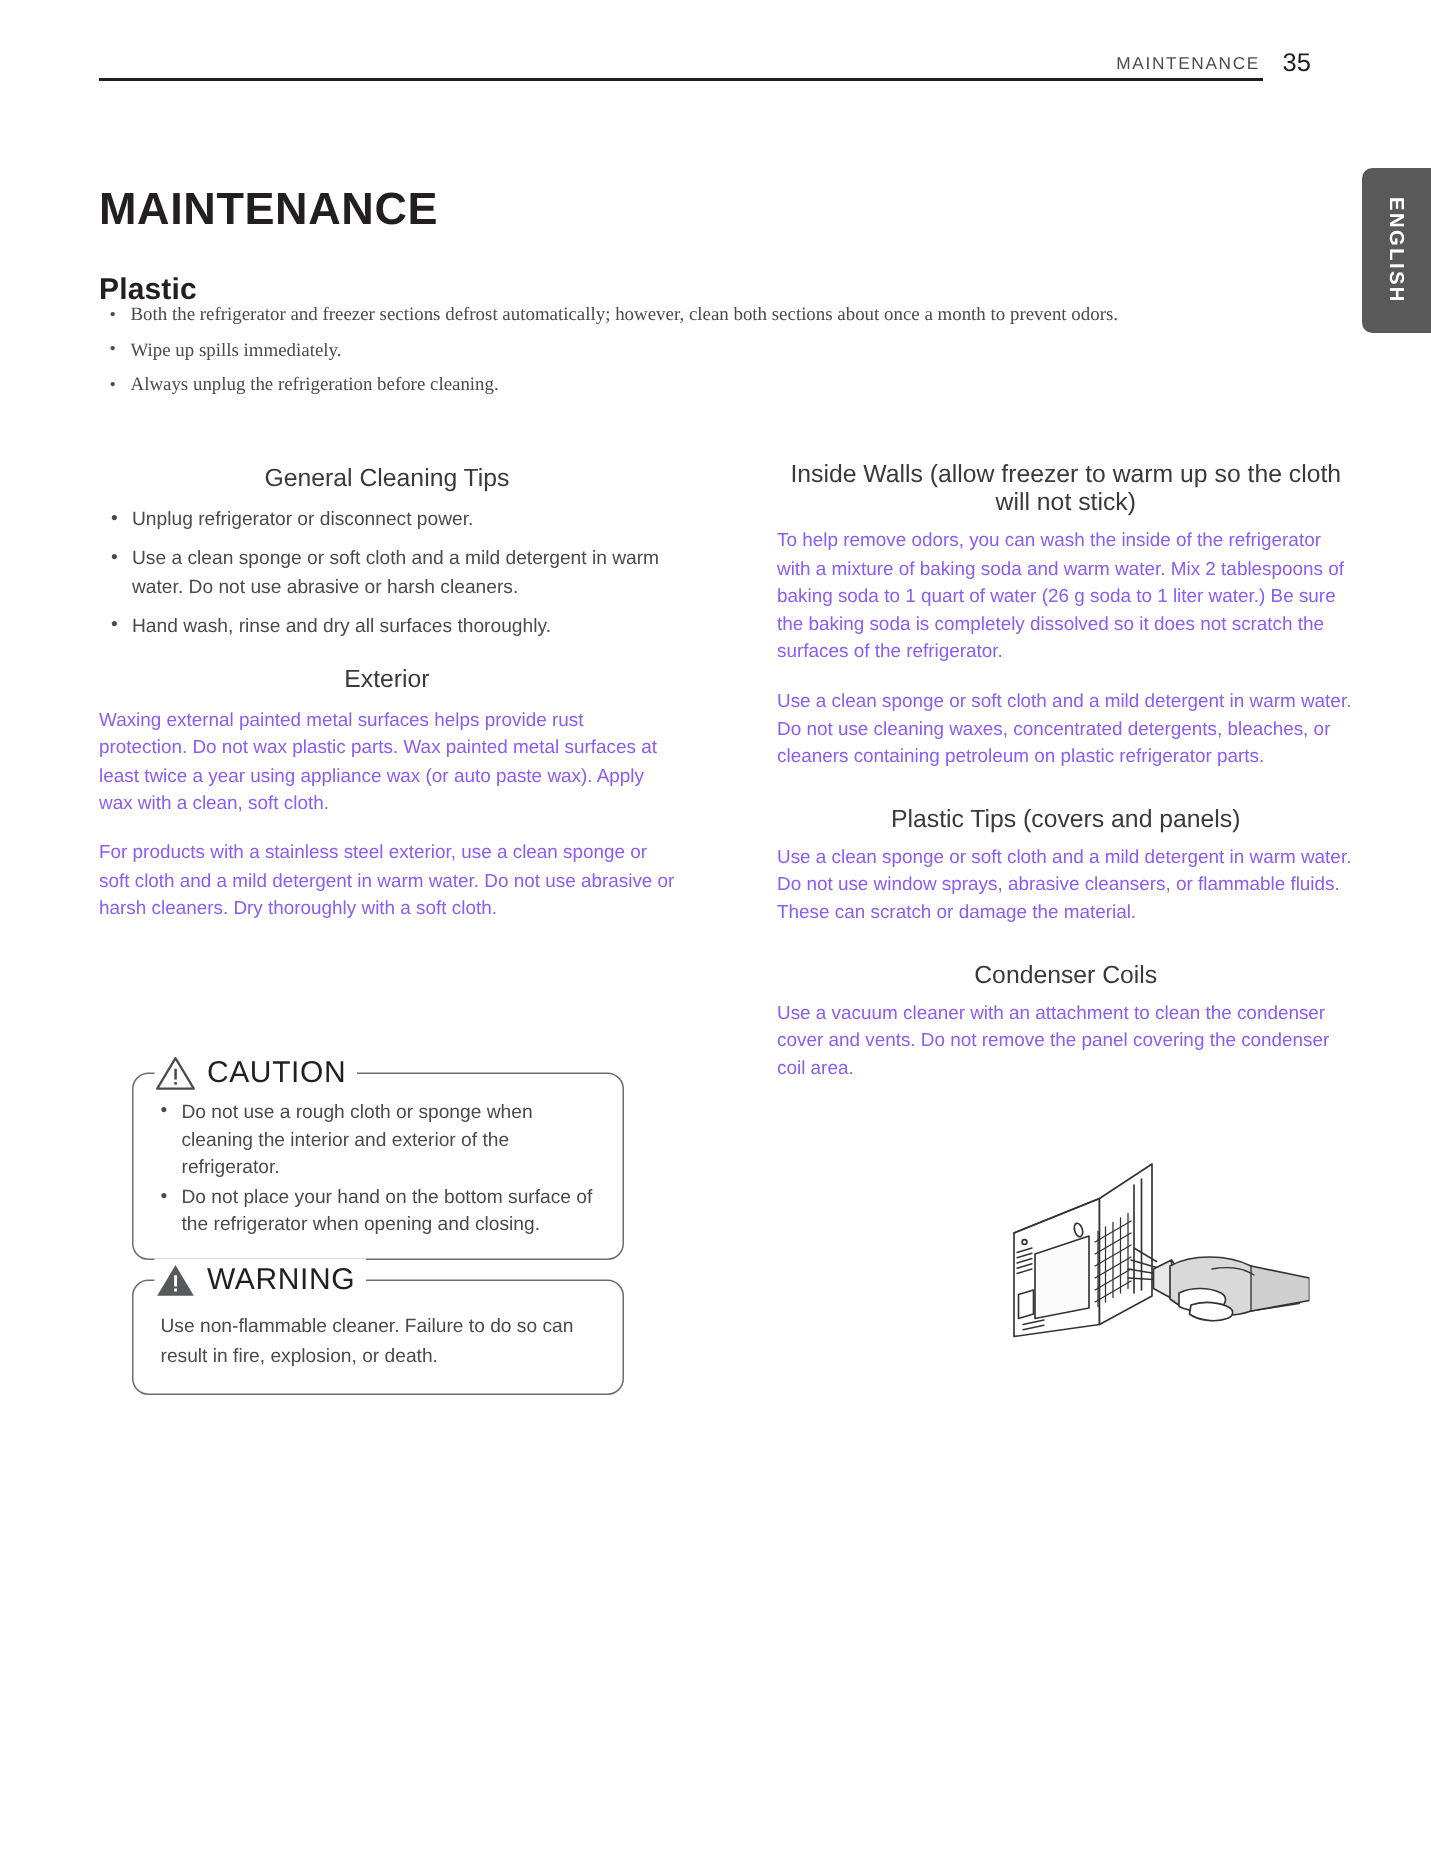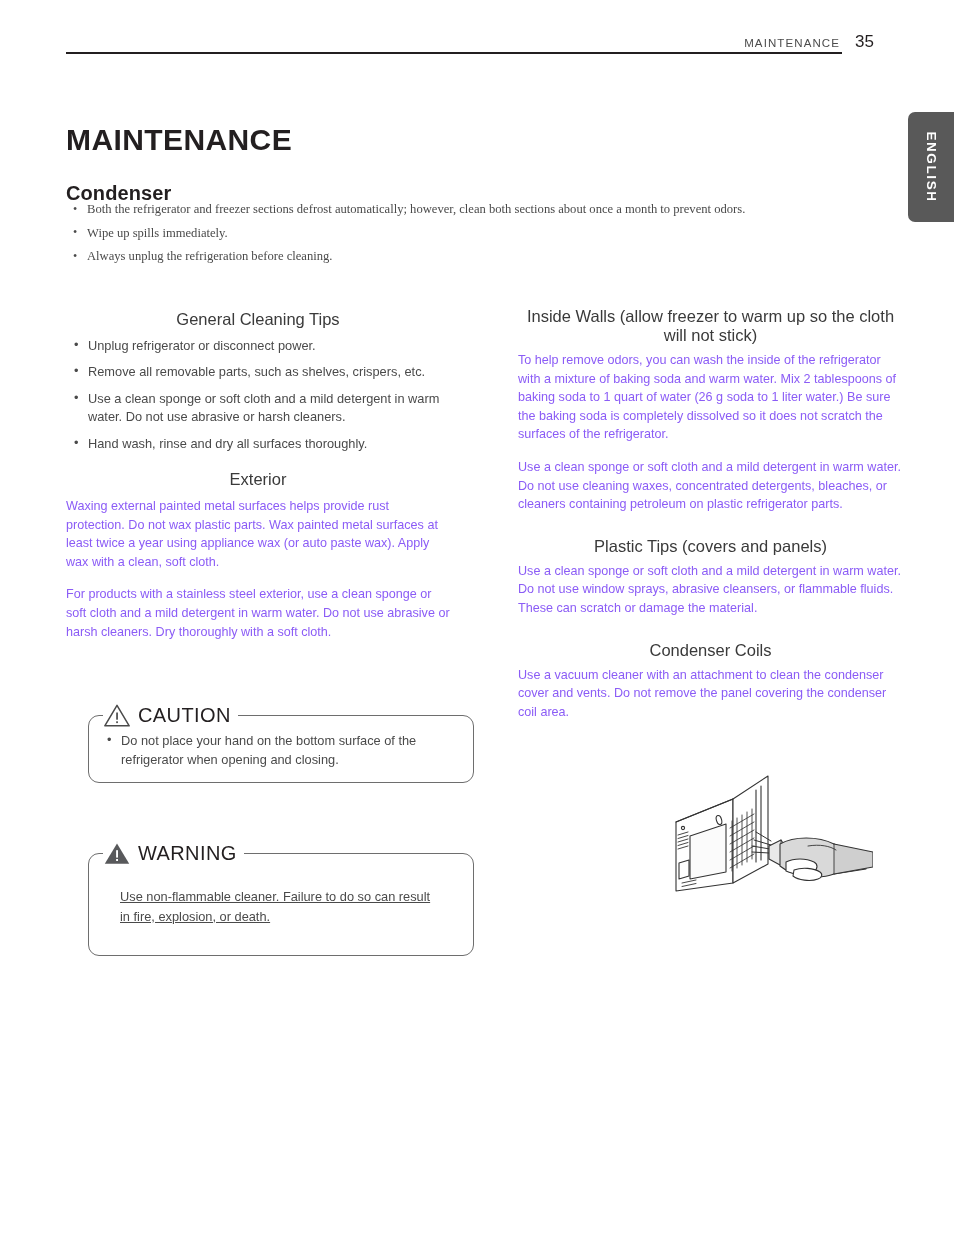--- a/index.html
+++ b/index.html
@@ -161,21 +161,21 @@
     left: 8px;
     top: -1px;
     color: #4a4a4a;
   }
   .gap-top { margin-top: 22px; }
   .gap-top-sm { margin-top: 16px; }
 
   
   .alert {
     position: absolute;
-    width: 386px;
+    width: 328px;
     border: 1.4px solid #6e6e6e;
     border-radius: 11px;
     padding: 16px 14px 12px 14px;
   }
   .alert-head {
     position: absolute;
     top: -15px;
     left: 14px;
     height: 28px;
     display: flex;
@@ -201,25 +201,24 @@
     margin-bottom: 1px;
   }
   .alert ul li::before {
     content: "\2022";
     position: absolute;
     left: 4px;
     top: -1px;
     color: #4a4a4a;
   }
   .alert p {
-    margin: 17px;
+    margin: 4px;
     font-size: 12.8px;
     line-height: 19.5px;
     color: #4a4a4a;
-    text-decoration: underline;
   }
   #caution-box { left: 88px; top: 715px; }
   #warning-box { left: 88px; top: 853px; }
 
   
   .fridge-figure {
     position: absolute;
     left: 668px;
     top: 766px;
     width: 205px;
@@ -233,54 +232,54 @@
   <div class="header-label">MAINTENANCE</div>
   <div class="header-rule"></div>
 </div>
 <div class="page-number">35</div>
 
 <div class="lang-tab">
   <span class="lang-tab-text">ENGLISH</span>
 </div>
 
 <h1 class="doc-title">MAINTENANCE</h1>
-<h2 class="section-title">Condenser</h2>
+<h2 class="section-title">Plastic</h2>
 
 <div class="intro-list">
   <div class="bullet">Both the refrigerator and freezer sections defrost automatically; however, clean both sections about once a month to prevent odors.</div>
   <div class="bullet">Wipe up spills immediately.</div>
   <div class="bullet">Always unplug the refrigeration before cleaning.</div>
 </div>
 
 <div class="col-left">
 
   <h3 class="sub-head">General Cleaning Tips</h3>
   <ul class="tips">
     <li>Unplug refrigerator or disconnect power.</li>
-    <li>Remove all removable parts, such as shelves, crispers, etc.</li>
     <li>Use a clean sponge or soft cloth and a mild detergent in warm water. Do not use abrasive or harsh cleaners.</li>
     <li>Hand wash, rinse and dry all surfaces thoroughly.</li>
   </ul>
 
   <h3 class="sub-head gap-top-sm">Exterior</h3>
   <p class="body-text">Waxing external painted metal surfaces helps provide rust protection. Do not wax plastic parts. Wax painted metal surfaces at least twice a year using appliance wax (or auto paste wax). Apply wax with a clean, soft cloth.</p>
   <p class="body-text">For products with a stainless steel exterior, use a clean sponge or soft cloth and a mild detergent in warm water. Do not use abrasive or harsh cleaners. Dry thoroughly with a soft cloth.</p>
 
 </div>
 
 <div class="alert" id="caution-box">
   <div class="alert-head">
     <svg class="tri" width="28" height="25" viewBox="0 0 28 25">
       <path d="M14 2.4 L26.2 22.8 L1.8 22.8 Z" fill="none" stroke="#4a4a4a" stroke-width="1.5" stroke-linejoin="round"></path>
       <rect x="13.2" y="9.5" width="1.7" height="7.2" fill="#4a4a4a"></rect>
       <rect x="13.2" y="18.3" width="1.7" height="1.8" fill="#4a4a4a"></rect>
     </svg>
     <span class="alert-title">CAUTION</span>
   </div>
   <ul>
+    <li>Do not use a rough cloth or sponge when cleaning the interior and exterior of the refrigerator.</li>
     <li>Do not place your hand on the bottom surface of the refrigerator when opening and closing.</li>
   </ul>
 </div>
 
 <div class="alert" id="warning-box">
   <div class="alert-head">
     <svg class="tri" width="28" height="25" viewBox="0 0 28 25">
       <path d="M14 2.4 L26.2 22.8 L1.8 22.8 Z" fill="#58595b"></path>
       <rect x="13.1" y="9.2" width="1.9" height="7.4" fill="#ffffff"></rect>
       <rect x="13.1" y="18.0" width="1.9" height="2.0" fill="#ffffff"></rect>

